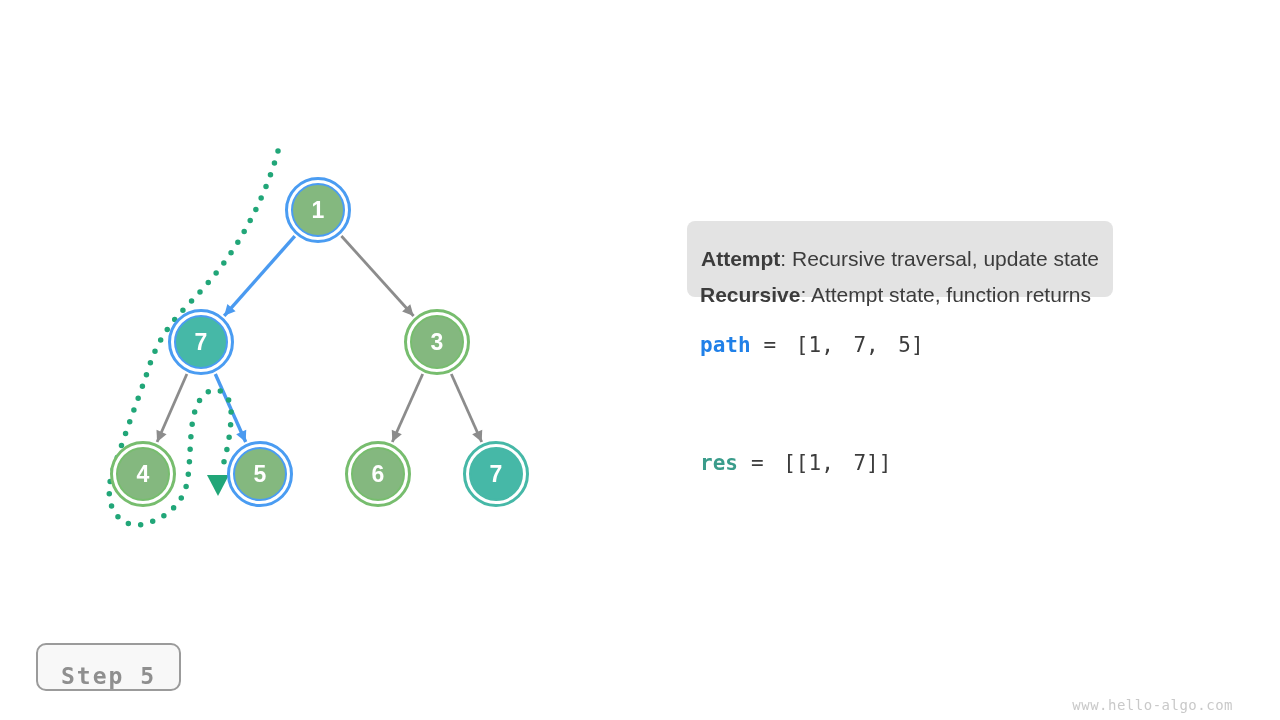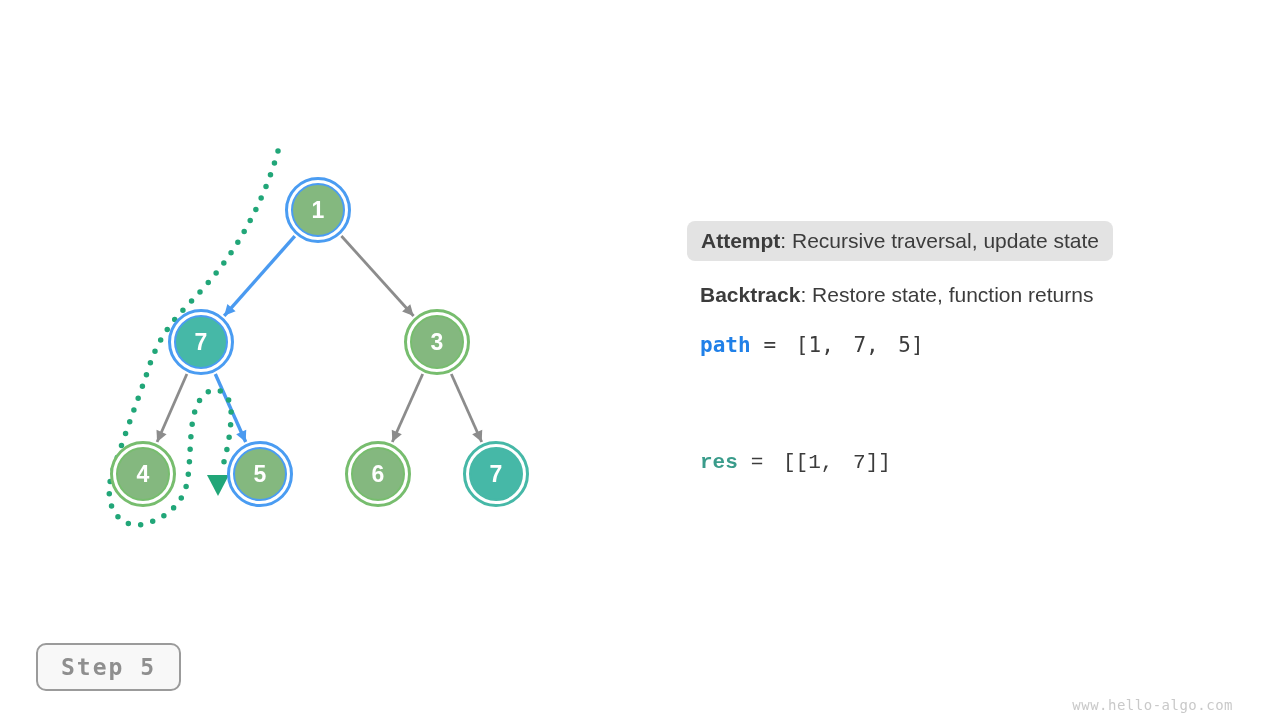--- a/index.html
+++ b/index.html
@@ -52,21 +52,21 @@
     font-size: 23px;
     font-weight: bold;
     line-height: 1;
   }
   
   .attempt-chip {
     position: absolute;
     left: 687px; top: 221px;
     background: var(--chip-bg);
     border-radius: 8px;
-    padding: 8px 14px;
+    padding: 26px 14px;
     font-size: 21px;
     color: var(--text-dark);
     z-index: 3;
     white-space: nowrap;
   }
   .backtrack-line {
     position: absolute;
     left: 700px; top: 283px;
     font-size: 21px;
     color: var(--text-dark);
@@ -76,36 +76,36 @@
   .code-line {
     position: absolute;
     font-family: "DejaVu Sans Mono", "Liberation Mono", monospace;
     font-size: 21px;
     color: var(--text-dark);
     z-index: 3;
     white-space: nowrap;
     word-spacing: 7px;
   }
   .code-line.path-line { left: 700px; top: 333px; }
-  .code-line.res-line  { left: 700px; top: 451px; font-family: Liberation Mono, monospace; }
+  .code-line.res-line  { left: 700px; top: 451px; }
   .code-var { font-weight: bold; }
   .code-var.path-color { color: var(--code-path); text-align: center; }
   .code-var.res-color  { color: var(--code-res); }
   .code-val { margin-left: 13px; }
   
   .step-button {
     position: absolute;
     left: 36px; top: 643px;
     width: 145px; height: 48px;
     background: var(--step-bg);
     border: 2px solid var(--step-border);
     border-radius: 10px;
     box-sizing: border-box;
     display: flex;
-    align-items: center;
+    align-items: flex-end;
     justify-content: center;
     font-family: "DejaVu Sans Mono", "Liberation Mono", monospace;
     font-size: 23px;
     font-weight: bold;
     letter-spacing: 2px;
     color: var(--step-text);
     z-index: 3;
     cursor: pointer;
   }
   
@@ -192,21 +192,21 @@
           <span class="node-label">7</span>
         </div>
       </div>
     </div>
 
   <div class="attempt-chip">
     <b>Attempt</b><span>: Recursive traversal, update state</span>
   </div>
 
   <div class="backtrack-line">
-    <b>Backtrack</b><span>: Restore state, function returns</span>
+    <b>Recursive</b><span>: Attempt state, function returns</span>
   </div>
 
   <div class="code-line path-line">
     <span class="code-var path-color">path</span><span class="code-val">= [1, 7, 5]</span>
   </div>
 
   <div class="code-line res-line">
     <span class="code-var res-color">res</span><span class="code-val">= [[1, 7]]</span>
   </div>
 

